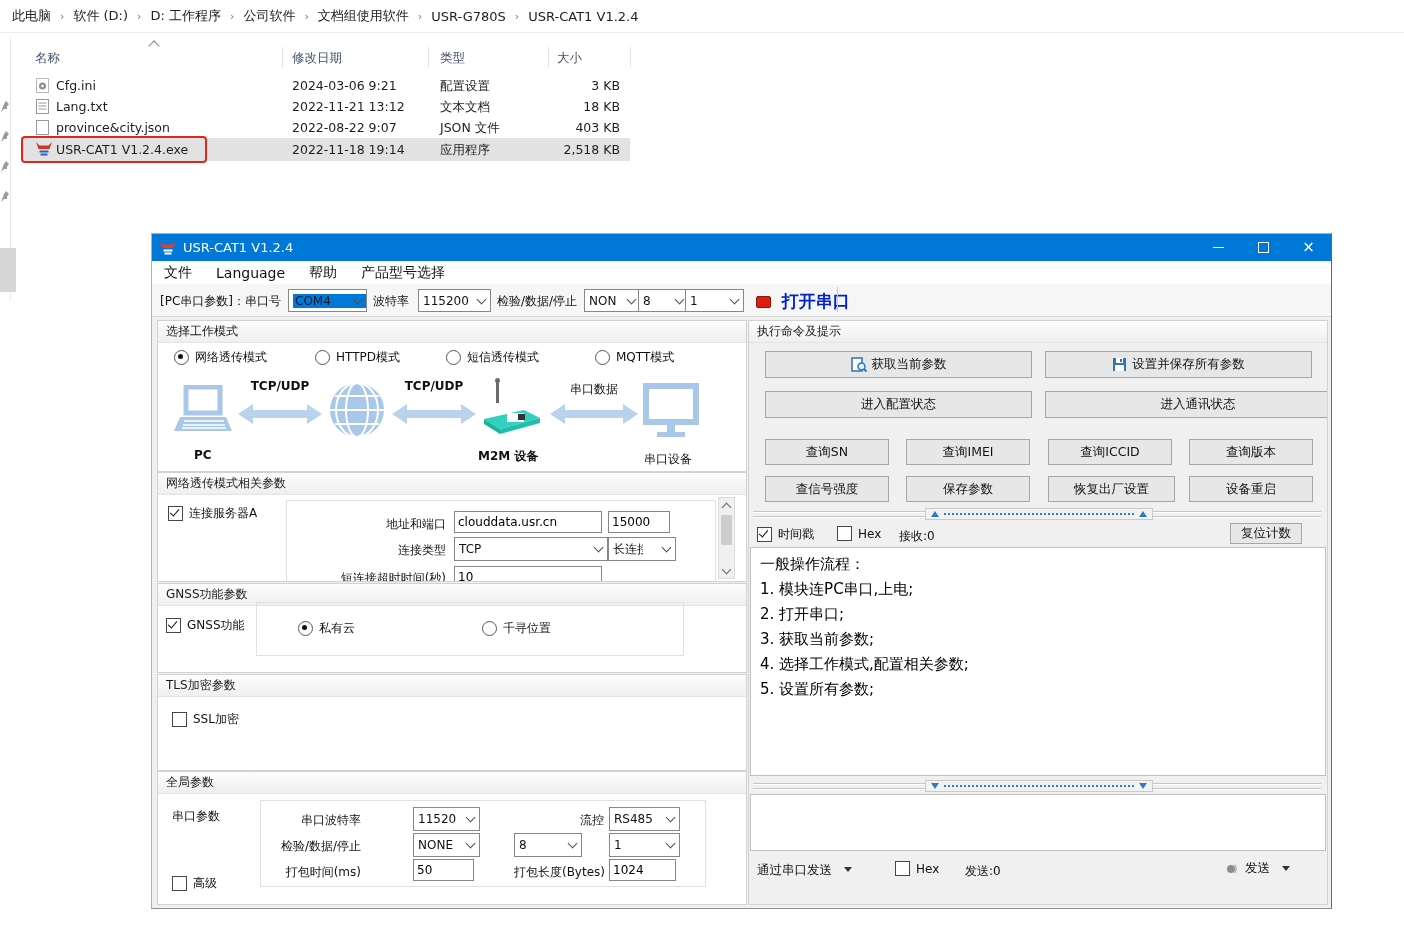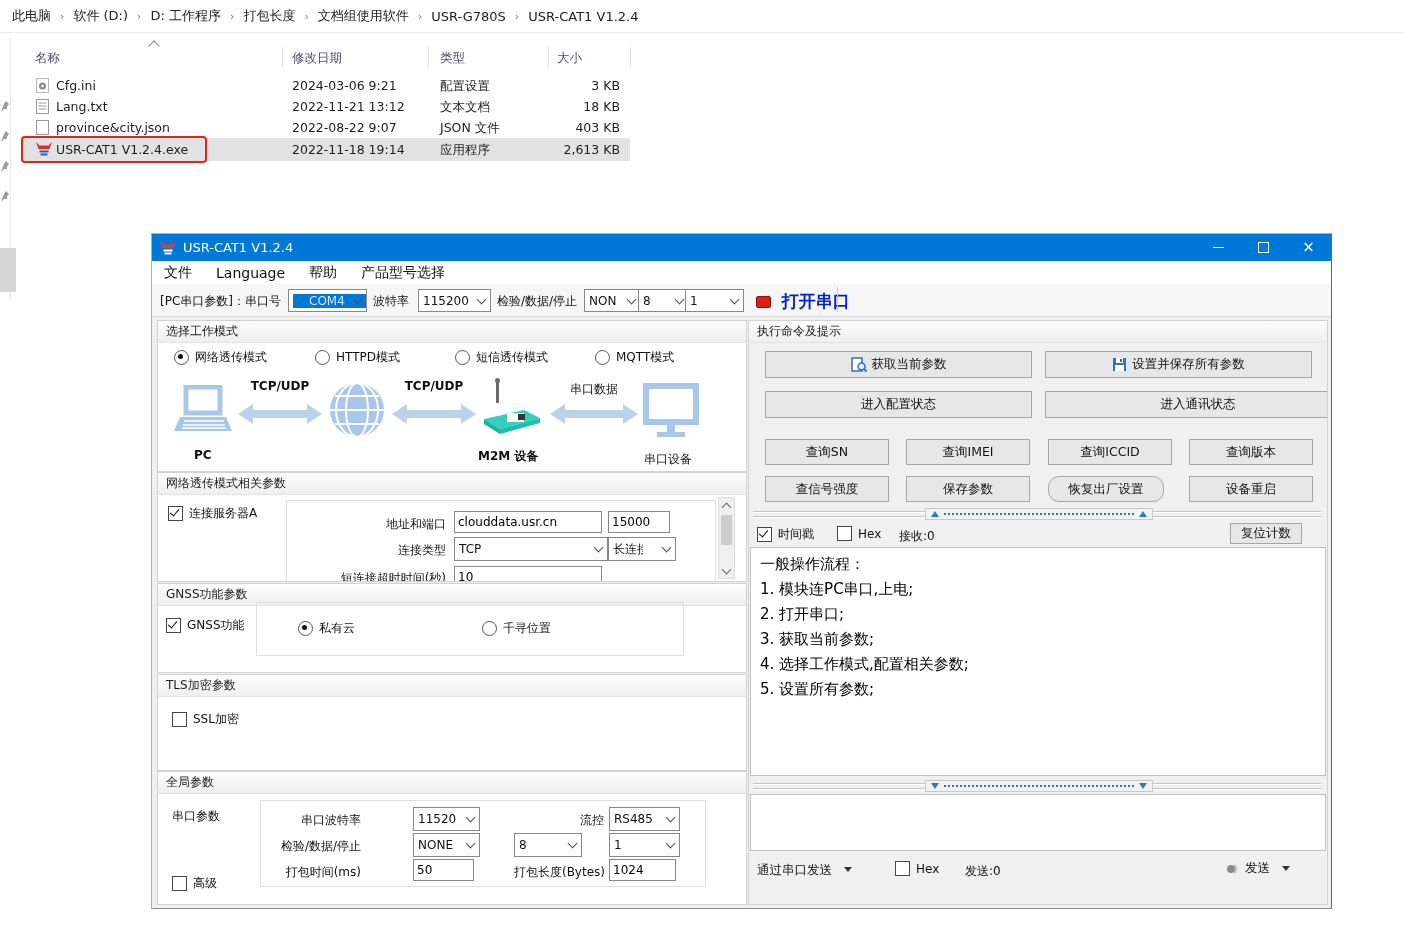--- a/index.html
+++ b/index.html
@@ -31,21 +31,21 @@
            padding-left:12px;font-size:14px;color:#111;}
   .toolbar{height:32px;background:#f6f6f6;border-bottom:1px solid #d8d8d8;position:relative;}
 
   
   .combo{position:absolute;background:#fff;border:1px solid #878787;display:flex;
          align-items:center;padding-left:4px;overflow:hidden;}
   .combo .val{white-space:nowrap;overflow:hidden;flex:0 1 auto;}
   .chev{position:absolute;right:5px;top:50%;width:6px;height:6px;
         border-right:1.5px solid #505050;border-bottom:1.5px solid #505050;
         transform:translateY(-72%) rotate(45deg);}
-  .hlval{background:#0078d7;color:#e5e5e5;padding:0 8px 0 16px;}
+  .hlval{background:#0078d7;color:#0f172a;padding:0 8px 0 2px;}
   .input{position:absolute;border:1px solid #878787;background:#fff;font-size:12px;
          padding:0 3px;font-family:inherit;box-sizing:border-box;}
   .cb{display:inline-block;width:13px;height:13px;border:1px solid #454545;background:#fff;
       vertical-align:-2px;position:relative;flex:none;}
   .cb.on::after{content:"";position:absolute;left:3px;top:0px;width:4px;height:8px;
       border-right:1.7px solid #111;border-bottom:1.7px solid #111;transform:rotate(40deg);}
   .rad{display:inline-block;width:13px;height:13px;border:1px solid #555;border-radius:50%;
       background:#fff;vertical-align:-2px;position:relative;flex:none;}
   .rad.on::after{content:"";position:absolute;left:3px;top:3px;width:5px;height:5px;
       border-radius:50%;background:#111;}
@@ -91,21 +91,21 @@
 </head>
 <body>
 
 <div class="abs crumb" style="left:12px;top:7px;">
   <span>此电脑</span>
     <span class="crumb-sep">›</span>
   <span>软件 (D:)</span>
     <span class="crumb-sep">›</span>
   <span>D: 工作程序</span>
     <span class="crumb-sep">›</span>
-  <span>打包长度</span>
+  <span>公司软件</span>
     <span class="crumb-sep">›</span>
   <span>文档组使用软件</span>
     <span class="crumb-sep">›</span>
   <span>USR-G780S</span>
     <span class="crumb-sep">›</span>
   <span>USR-CAT1 V1.2.4</span>
 </div>
 <div class="abs" style="left:0;top:32px;width:1404px;height:1px;background:#ededed;"></div>
 
 <div class="abs" style="left:10px;top:38px;width:1px;height:262px;background:#e8e8e8;"></div>
@@ -169,21 +169,21 @@
 </div>
 <div class="abs sel-row" style="left:22px;top:138px;width:608px;height:23px;">
   <svg class="abs" style="left:14px;top:4px;" width="16" height="14">
       <polygon points="0,0 3.5,3.5 12.5,3.5 16,0 13.5,7 2.5,7" fill="#d93025"></polygon>
       <rect x="3.5" y="8.5" width="9" height="2" fill="#2e5fb8"></rect>
       <rect x="4.5" y="11.5" width="7" height="2" fill="#2e5fb8"></rect>
     </svg>
   <span class="abs frow-text" style="left:34px;top:4px;">USR-CAT1 V1.2.4.exe</span>
   <span class="abs frow-text" style="left:270px;top:4px;">2022-11-18 19:14</span>
   <span class="abs frow-text" style="left:418px;top:4px;">应用程序</span>
-  <span class="abs frow-text lblr" style="left:520px;top:4px;width:78px;">2,613 KB</span>
+  <span class="abs frow-text lblr" style="left:520px;top:4px;width:78px;">2,518 KB</span>
 </div>
 <div class="abs redbox" style="left:21px;top:136px;width:182px;height:23px;pointer-events:none;"></div>
 
 <div id="win" class="abs">
 
   <div class="titlebar">
     <svg width="16" height="14">
         <polygon points="0,0 3.5,3.5 12.5,3.5 16,0 13.5,7 2.5,7" fill="#e8382b"></polygon>
         <rect x="3.5" y="8.5" width="9" height="2" fill="#fff"></rect>
         <rect x="4.5" y="11.5" width="7" height="2" fill="#fff"></rect>
@@ -243,21 +243,21 @@
   <div class="gbox" style="left:5px;top:86px;width:588px;height:150px;">
     <div class="gt">选择工作模式</div>
     <div class="ck" style="left:16px;top:28px;">
       <span class="rad on"></span>
       <span>网络透传模式</span>
     </div>
     <div class="ck" style="left:157px;top:28px;">
       <span class="rad"></span>
       <span>HTTPD模式</span>
     </div>
-    <div class="ck" style="left:297px;top:28px;">
+    <div class="ck" style="left:288px;top:28px;">
       <span class="rad"></span>
       <span>短信透传模式</span>
     </div>
     <div class="ck" style="left:437px;top:28px;">
       <span class="rad"></span>
       <span>MQTT模式</span>
     </div>
 
     <svg class="abs" style="left:14px;top:64px;" width="60" height="60">
       <rect x="14" y="2" width="34" height="26" fill="#fff" stroke="#a9c7e9" stroke-width="5"></rect>
@@ -454,21 +454,21 @@
     <div class="btn" style="left:440px;top:118px;width:124px;height:26px;">
         <span>查询版本</span>
       </div>
 
     <div class="btn" style="left:16px;top:155px;width:124px;height:26px;">
         <span>查信号强度</span>
       </div>
     <div class="btn" style="left:157px;top:155px;width:124px;height:26px;">
         <span>保存参数</span>
       </div>
-    <div class="btn" style="left:299px;top:155px;width:116px;height:26px;border-radius:11px;">
+    <div class="btn" style="left:299px;top:155px;width:127px;height:26px;">
         <span>恢复出厂设置</span>
       </div>
     <div class="btn" style="left:440px;top:155px;width:124px;height:26px;">
         <span>设备重启</span>
       </div>
 
     <div class="split" style="left:4px;top:187px;width:568px;">
       <div class="l1"></div>
         <div class="l2"></div>
       <div class="handle" style="left:172px;width:228px;">

